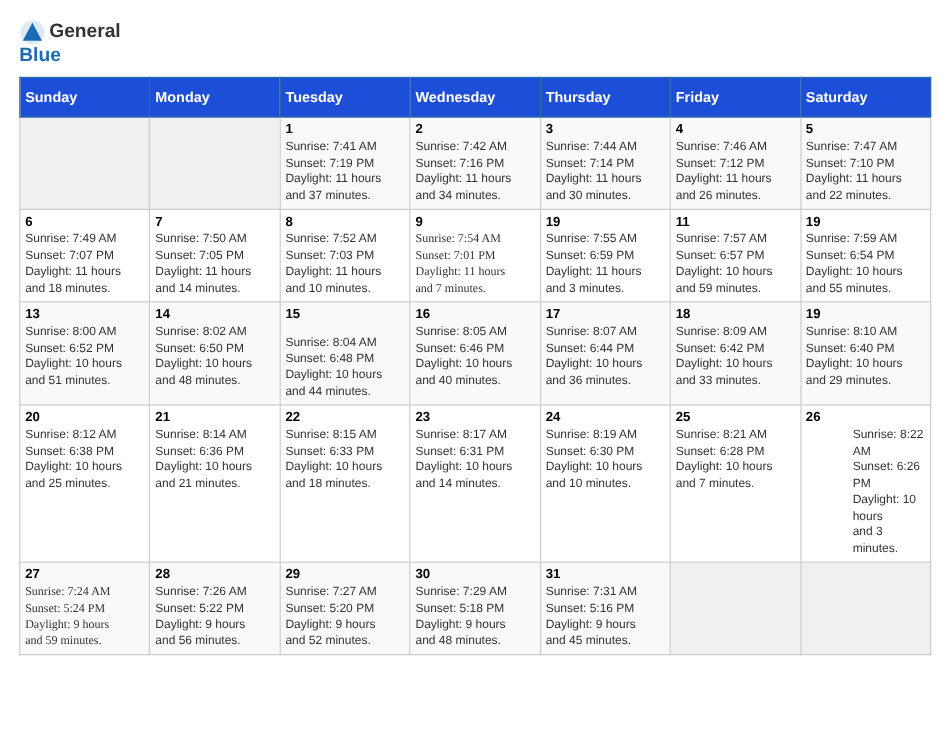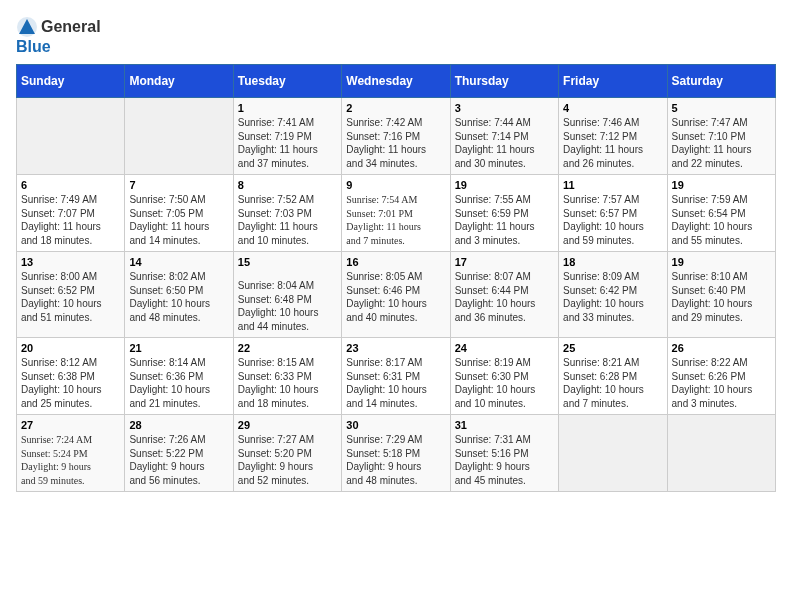--- a/index.html
+++ b/index.html
@@ -287,21 +287,21 @@
         </td>
         <td>
           <span class="day-number">25</span>
           <div class="day-info" style="white-space: pre-line;">Sunrise: 8:21 AM
 Sunset: 6:28 PM
 Daylight: 10 hours
 and 7 minutes.</div>
         </td>
         <td>
           <span class="day-number">26</span>
-          <div class="day-info" style="white-space: pre-line;">Sunrise: 8:22 AM
+          <div class="day-info" style="white-space: pre-line; margin-left: 39px;">Sunrise: 8:22 AM
 Sunset: 6:26 PM
 Daylight: 10 hours
 and 3 minutes.</div>
         </td>
       </tr>
       <tr>
         <td>
           <span class="day-number">27</span>
           <div class="day-info" style="white-space: pre-line; font-family: Liberation Serif, serif;">Sunrise: 7:24 AM
 Sunset: 5:24 PM

